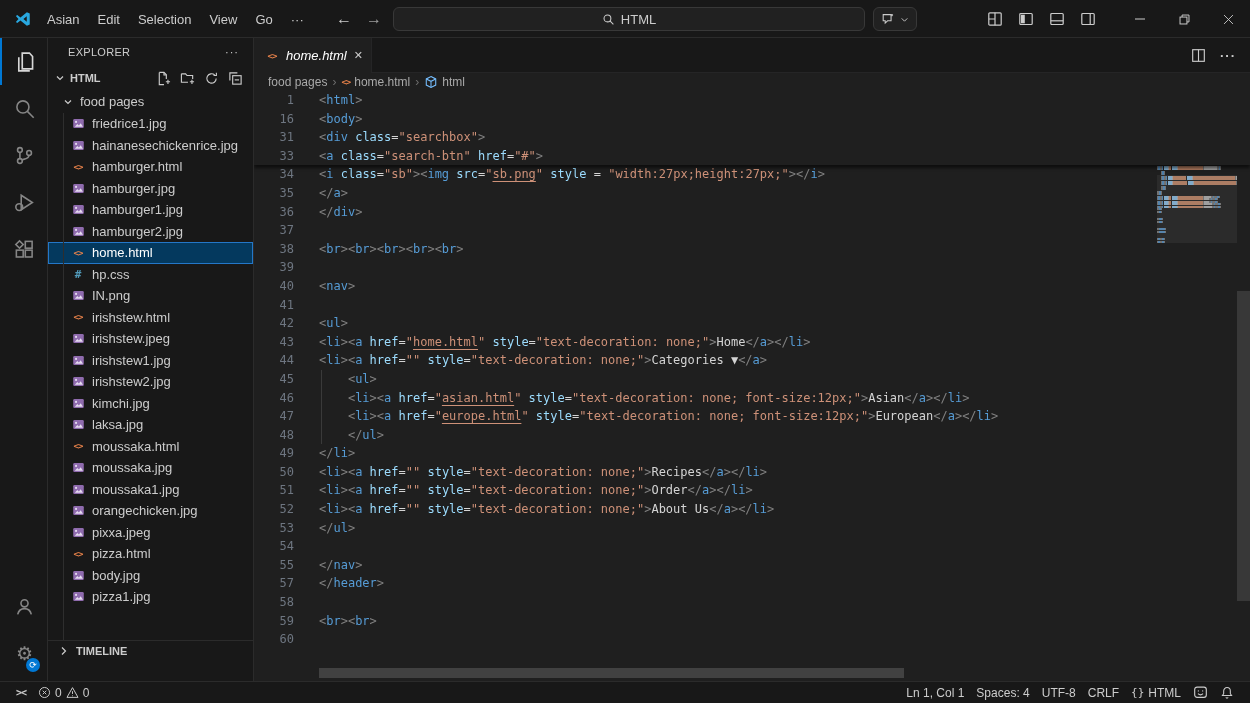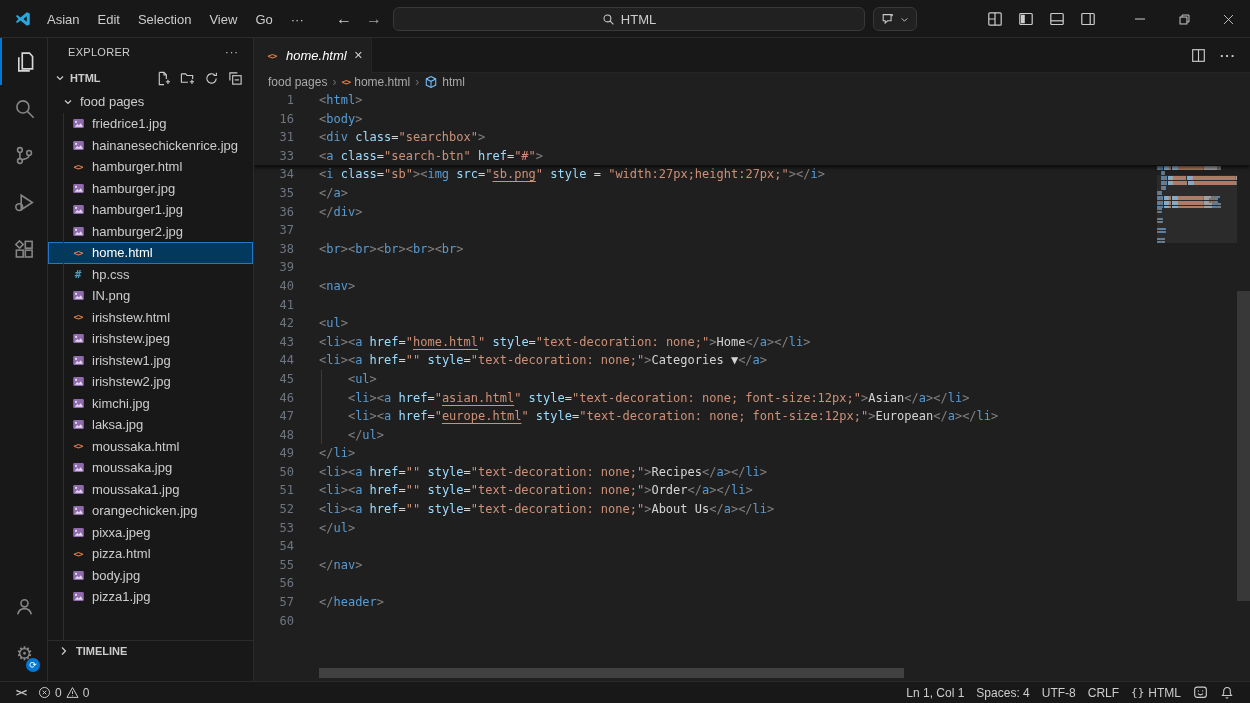--- a/index.html
+++ b/index.html
@@ -569,22 +569,23 @@
             <div class="code-line"><span class="ln">46</span><span class="indent-guide"></span><span class="lt"><span class="tk-x">    </span><span class="tk-p">&lt;</span><span class="tk-t">li</span><span class="tk-p">&gt;&lt;</span><span class="tk-t">a</span><span class="tk-x"> </span><span class="tk-a">href</span><span class="tk-eq">=</span><span class="tk-s">"</span><span class="tk-sl">asian.html</span><span class="tk-s">"</span><span class="tk-x"> </span><span class="tk-a">style</span><span class="tk-eq">=</span><span class="tk-s">"text-decoration: none; font-size:12px;"</span><span class="tk-p">&gt;</span><span class="tk-x">Asian</span><span class="tk-p">&lt;/</span><span class="tk-t">a</span><span class="tk-p">&gt;&lt;/</span><span class="tk-t">li</span><span class="tk-p">&gt;</span></span></div>
             <div class="code-line"><span class="ln">47</span><span class="indent-guide"></span><span class="lt"><span class="tk-x">    </span><span class="tk-p">&lt;</span><span class="tk-t">li</span><span class="tk-p">&gt;&lt;</span><span class="tk-t">a</span><span class="tk-x"> </span><span class="tk-a">href</span><span class="tk-eq">=</span><span class="tk-s">"</span><span class="tk-sl">europe.html</span><span class="tk-s">"</span><span class="tk-x"> </span><span class="tk-a">style</span><span class="tk-eq">=</span><span class="tk-s">"text-decoration: none; font-size:12px;"</span><span class="tk-p">&gt;</span><span class="tk-x">European</span><span class="tk-p">&lt;/</span><span class="tk-t">a</span><span class="tk-p">&gt;&lt;/</span><span class="tk-t">li</span><span class="tk-p">&gt;</span></span></div>
             <div class="code-line"><span class="ln">48</span><span class="indent-guide"></span><span class="lt"><span class="tk-x">    </span><span class="tk-p">&lt;/</span><span class="tk-t">ul</span><span class="tk-p">&gt;</span></span></div>
             <div class="code-line"><span class="ln">49</span><span class="lt"><span class="tk-p">&lt;/</span><span class="tk-t">li</span><span class="tk-p">&gt;</span></span></div>
             <div class="code-line"><span class="ln">50</span><span class="lt"><span class="tk-p">&lt;</span><span class="tk-t">li</span><span class="tk-p">&gt;&lt;</span><span class="tk-t">a</span><span class="tk-x"> </span><span class="tk-a">href</span><span class="tk-eq">=</span><span class="tk-s">""</span><span class="tk-x"> </span><span class="tk-a">style</span><span class="tk-eq">=</span><span class="tk-s">"text-decoration: none;"</span><span class="tk-p">&gt;</span><span class="tk-x">Recipes</span><span class="tk-p">&lt;/</span><span class="tk-t">a</span><span class="tk-p">&gt;&lt;/</span><span class="tk-t">li</span><span class="tk-p">&gt;</span></span></div>
             <div class="code-line"><span class="ln">51</span><span class="lt"><span class="tk-p">&lt;</span><span class="tk-t">li</span><span class="tk-p">&gt;&lt;</span><span class="tk-t">a</span><span class="tk-x"> </span><span class="tk-a">href</span><span class="tk-eq">=</span><span class="tk-s">""</span><span class="tk-x"> </span><span class="tk-a">style</span><span class="tk-eq">=</span><span class="tk-s">"text-decoration: none;"</span><span class="tk-p">&gt;</span><span class="tk-x">Order</span><span class="tk-p">&lt;/</span><span class="tk-t">a</span><span class="tk-p">&gt;&lt;/</span><span class="tk-t">li</span><span class="tk-p">&gt;</span></span></div>
             <div class="code-line"><span class="ln">52</span><span class="lt"><span class="tk-p">&lt;</span><span class="tk-t">li</span><span class="tk-p">&gt;&lt;</span><span class="tk-t">a</span><span class="tk-x"> </span><span class="tk-a">href</span><span class="tk-eq">=</span><span class="tk-s">""</span><span class="tk-x"> </span><span class="tk-a">style</span><span class="tk-eq">=</span><span class="tk-s">"text-decoration: none;"</span><span class="tk-p">&gt;</span><span class="tk-x">About Us</span><span class="tk-p">&lt;/</span><span class="tk-t">a</span><span class="tk-p">&gt;&lt;/</span><span class="tk-t">li</span><span class="tk-p">&gt;</span></span></div>
             <div class="code-line"><span class="ln">53</span><span class="lt"><span class="tk-p">&lt;/</span><span class="tk-t">ul</span><span class="tk-p">&gt;</span></span></div>
             <div class="code-line"><span class="ln">54</span><span class="lt"></span></div>
             <div class="code-line"><span class="ln">55</span><span class="lt"><span class="tk-p">&lt;/</span><span class="tk-t">nav</span><span class="tk-p">&gt;</span></span></div>
-            <div class="code-line"><span class="ln">56</span><span class="lt"></span></div>
             <div class="code-line"><span class="ln">57</span><span class="lt"><span class="tk-p">&lt;/</span><span class="tk-t">header</span><span class="tk-p">&gt;</span></span></div>
+            <div class="code-line"><span class="ln">58</span><span class="lt"></span></div>
+            <div class="code-line"><span class="ln">59</span><span class="lt"><span class="tk-p">&lt;</span><span class="tk-t">br</span><span class="tk-p">&gt;&lt;</span><span class="tk-t">br</span><span class="tk-p">&gt;</span></span></div>
             <div class="code-line"><span class="ln">60</span><span class="lt"></span></div>
           </div>
         <div class="minimap" id="minimap">
             <div class="mm-row">
               <span class="mm-seg" style="width:1px;background:#6b6b6b"></span>
               <span class="mm-seg" style="width:4px;background:#4d7da8"></span>
               <span class="mm-seg" style="width:1px;background:#6b6b6b"></span>
             </div>
             <div class="mm-row">
               <span class="mm-seg" style="width:1px;background:#6b6b6b"></span>

